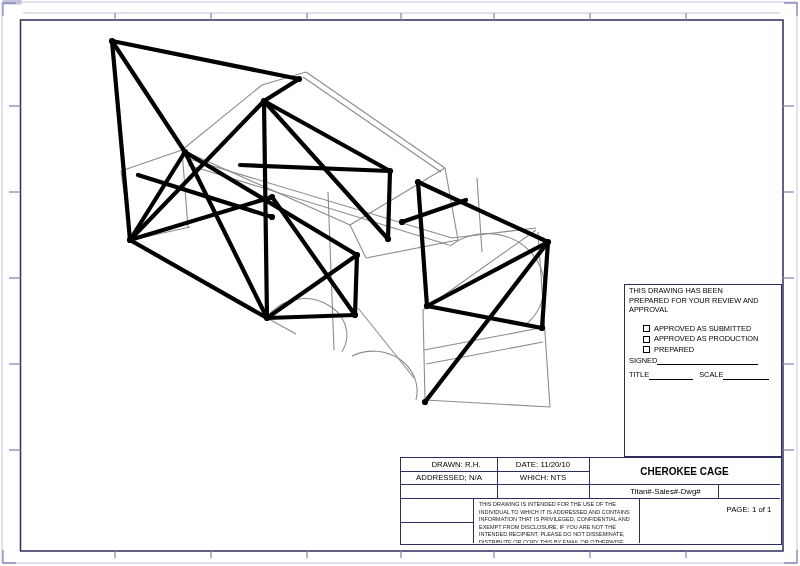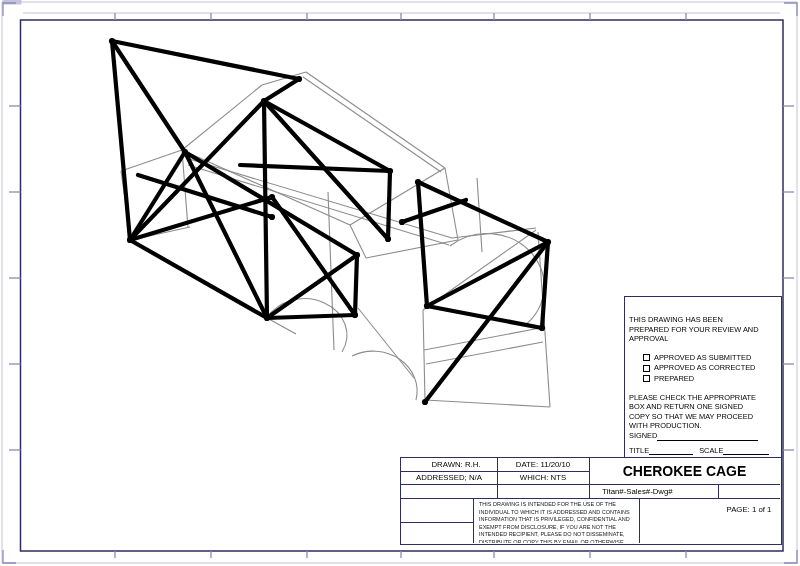--- a/index.html
+++ b/index.html
@@ -5,23 +5,23 @@
   html,body{margin:0;padding:0;}
   body{
     width:800px;height:566px;position:relative;overflow:hidden;
     background:#ffffff;
     font-family:"Liberation Sans", sans-serif;
     color:#000;
   }
   svg{position:absolute;left:0;top:0;}
   
   .approval{
-    position:absolute;left:624px;top:296px;width:158px;height:173px;
+    position:absolute;left:624px;top:284px;width:158px;height:173px;
     border:1.5px solid #2e2e5e;background:#fff;box-sizing:border-box;
-    font-size:7.4px;line-height:9.6px;padding:18px 4px;
+    font-size:7.4px;line-height:9.6px;padding:1px 4px;
   }
   .pre{white-space:pre-line;}
   .cb-group{margin:9px 0 0 14px;}
   .cb-row{display:flex;align-items:center;margin-bottom:1px;}
   .cbox{
     display:inline-block;width:5px;height:5px;border:1px solid #000;
     margin-right:4px;flex:0 0 auto;background:#fff;
   }
   .approval .note{margin-top:9px;}
   .sig-row{display:flex;align-items:flex-end;}
@@ -34,21 +34,21 @@
   .tblock{
     position:absolute;left:400px;top:457px;width:382px;height:88px;
     border:1.5px solid #2e2e5e;background:#fff;box-sizing:border-box;
     font-size:7.8px;
   }
   .tb-line{position:absolute;background:#2e2e5e;}
   .tb-cell{
     position:absolute;display:flex;align-items:center;justify-content:center;
     text-align:center;overflow:hidden;
   }
-  .tb-bold{font-weight:bold;font-size:14px;}
+  .tb-bold{font-weight:bold;font-size:10px;}
   .tb-disc{
     font-size:5.5px;line-height:7.6px;text-align:left;
     justify-content:flex-start;align-items:flex-start;
     padding:3px 0 0 5px;box-sizing:border-box;color:#1a1a1a;
   }
 </style>
 </head>
 <body>
 
 <svg id="chrome-svg" width="800" height="566" viewBox="0 0 800 566">
@@ -168,31 +168,27 @@
   <div class="pre">THIS DRAWING HAS BEEN
 PREPARED FOR YOUR REVIEW AND
 APPROVAL</div>
   <div class="cb-group">
     <div class="cb-row">
       <span class="cbox"></span>
       <span>APPROVED AS SUBMITTED</span>
     </div>
     <div class="cb-row">
       <span class="cbox"></span>
-      <span>APPROVED AS CORRECTED</span>
+      <span>APPROVED AS PRODUCTION</span>
     </div>
     <div class="cb-row">
       <span class="cbox"></span>
       <span>PREPARED</span>
     </div>
   </div>
-  <div class="pre note">PLEASE CHECK THE APPROPRIATE
-BOX AND RETURN ONE SIGNED
-COPY SO THAT WE MAY PROCEED
-WITH PRODUCTION.</div>
   <div class="sig-row">
     <span>SIGNED</span>
       <span class="ul ul-signed"></span>
   </div>
   <div class="sig-row2">
     <span>TITLE</span>
       <span class="ul ul-title"></span>
       <span>SCALE</span>
       <span class="ul ul-date"></span>
   </div>
@@ -208,21 +204,21 @@
   <div class="tb-line" style="left:317px;top:26px;width:1px;height:14px;"></div>
   <div class="tb-line" style="left:72px;top:40px;width:1px;height:45px;"></div>
   <div class="tb-line" style="left:0;top:64px;width:72px;height:1px;"></div>
   <div class="tb-line" style="left:238px;top:40px;width:1px;height:45px;"></div>
 
   <div class="tb-cell" style="left:7px;top:0;width:96px;height:13px;">DRAWN: R.H.</div>
   <div class="tb-cell" style="left:96px;top:0;width:92px;height:13px;">DATE: 11/20/10</div>
   <div class="tb-cell" style="left:0;top:13px;width:96px;height:13px;">ADDRESSED; N/A</div>
   <div class="tb-cell" style="left:96px;top:13px;width:92px;height:13px;">WHICH: NTS</div>
   <div class="tb-cell tb-bold" style="left:188px;top:0;width:191px;height:26px;">CHEROKEE CAGE</div>
-  <div class="tb-cell" style="left:172px;top:26px;width:129px;height:14px;">Titan#-Sales#-Dwg#</div>
+  <div class="tb-cell" style="left:200px;top:26px;width:129px;height:14px;">Titan#-Sales#-Dwg#</div>
   <div class="tb-cell" style="left:317px;top:26px;width:62px;height:14px;margin-top:18px;">PAGE: 1 of 1</div>
   <div class="tb-cell tb-disc pre" style="left:73px;top:40px;width:165px;height:45px;">THIS DRAWING IS INTENDED FOR THE USE OF THE
 INDIVIDUAL TO WHICH IT IS ADDRESSED AND CONTAINS
 INFORMATION THAT IS PRIVILEGED, CONFIDENTIAL AND
 EXEMPT FROM DISCLOSURE, IF YOU ARE NOT THE
 INTENDED RECIPIENT, PLEASE DO NOT DISSEMINATE,
 DISTRIBUTE OR COPY THIS BY EMAIL OR OTHERWISE</div>
 </div>
 
 </body></html>

